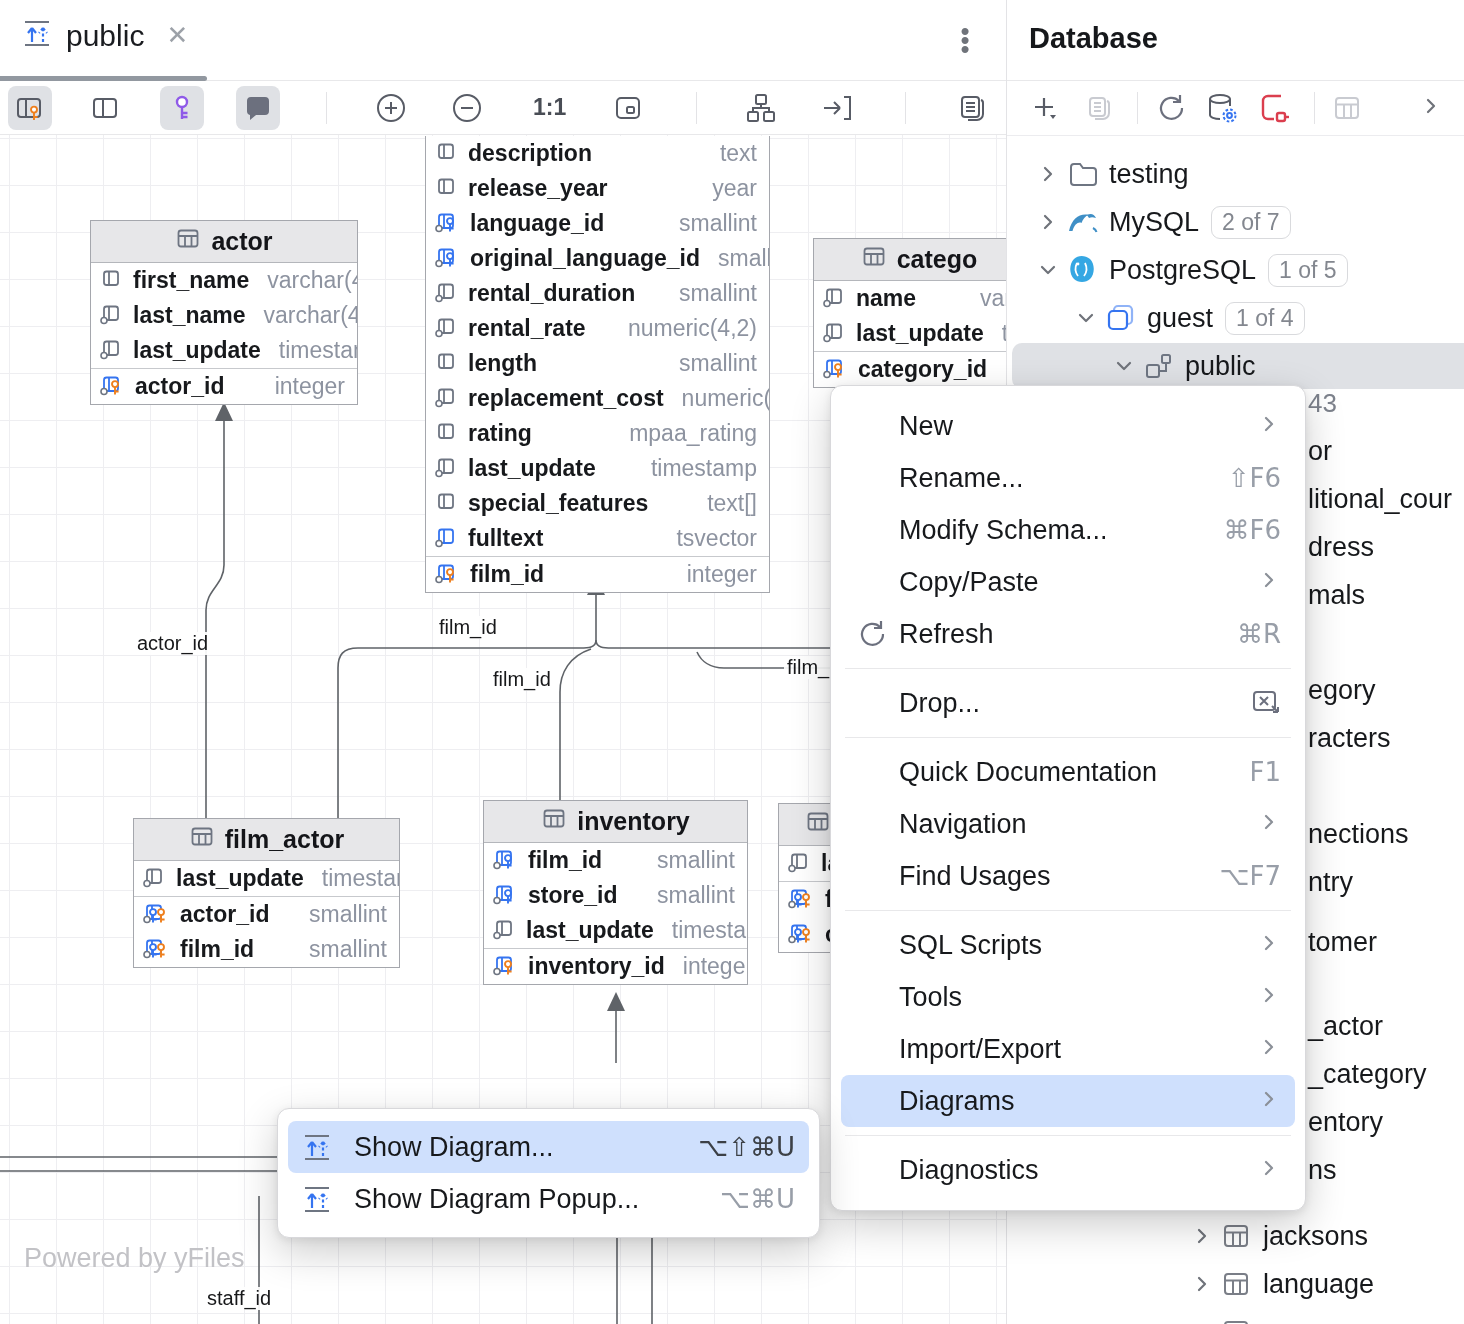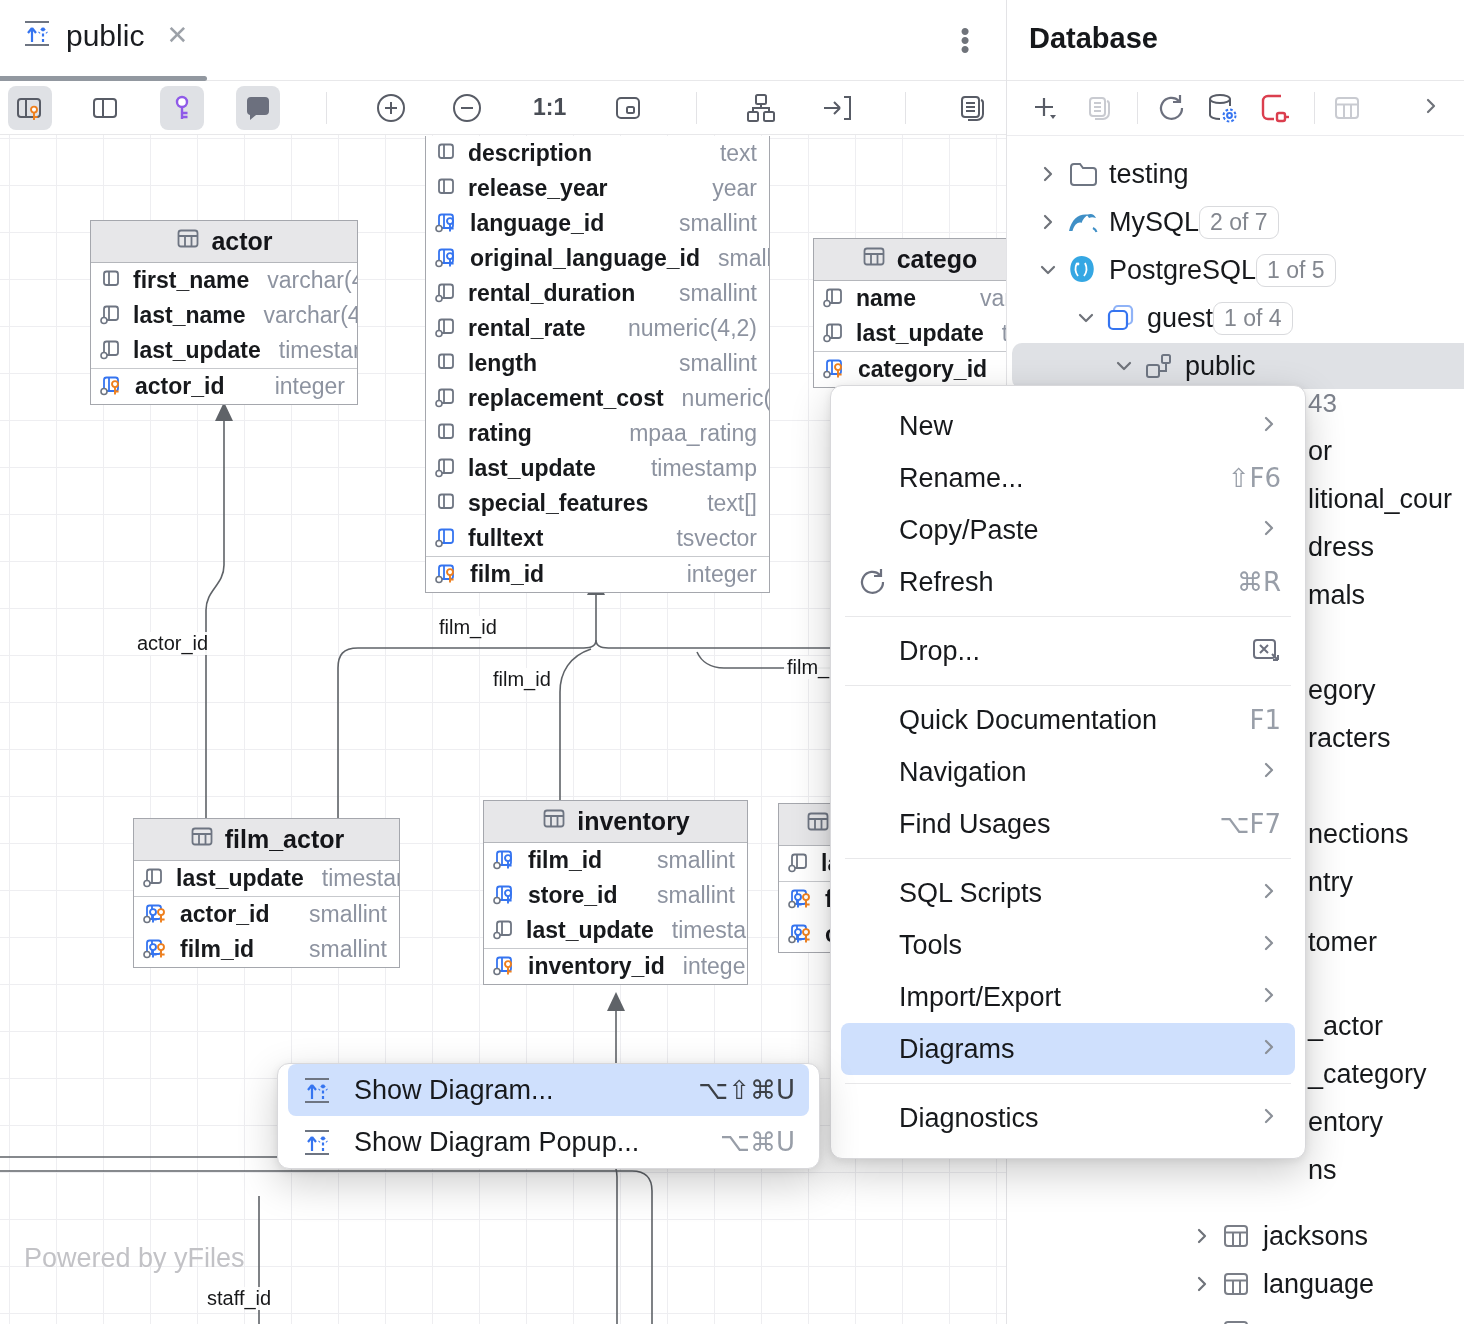--- a/index.html
+++ b/index.html
@@ -46,21 +46,21 @@
   .rp-toolbar{position:absolute;left:0;top:81px;width:100%;height:55px;border-bottom:1px solid #ececef;box-sizing:border-box;display:flex;align-items:center;padding-left:16px;}
   .rp-toolbar .tsep{margin:0 10px;}
   .rp-toolbar .tbtn{margin-right:8px;}
   .rp-chev{margin-left:auto;margin-right:22px;}
 
   .tree{position:absolute;left:0;top:150px;width:100%;}
   .trow{position:absolute;left:0;width:100%;height:48px;display:flex;align-items:center;}
   .trow .sel{position:absolute;left:5px;right:10px;top:1px;bottom:1px;background:#dfe1e5;border-radius:10px;z-index:0;}
   .trow .ic{display:flex;align-items:center;justify-content:center;width:34px;flex:0 0 auto;z-index:1;}
   .trow .lb{font-size:27px;color:#17191c;margin-left:10px;z-index:1;white-space:nowrap;}
-  .badge{margin-left:0;border:1.5px solid #d9dadd;border-radius:9px;color:#83878f;font-size:23px;padding:2px 10px;z-index:1;white-space:nowrap;}
+  .badge{margin-left:12px;border:1.5px solid #d9dadd;border-radius:9px;color:#83878f;font-size:23px;padding:2px 10px;z-index:1;white-space:nowrap;}
   .frag{position:absolute;left:301px;font-size:27px;color:#17191c;white-space:nowrap;z-index:1;}
   .frag.muted{color:#7d828c;font-size:26px;}
 
   
   .menu{position:absolute;background:#fff;border:1px solid #d8d8db;border-radius:12px;box-shadow:0 14px 40px rgba(0,0,0,.2),0 2px 8px rgba(0,0,0,.08);z-index:50;box-sizing:border-box;}
   .mitem{height:52px;display:flex;align-items:center;margin:0 10px;border-radius:8px;padding:0 14px;position:relative;}
   .mitem.hl{background:#cfe0fd;}
   .mitem .gutter{width:44px;flex:0 0 auto;display:flex;align-items:center;}
   .mitem .ml{font-size:27px;color:#17191c;white-space:nowrap;}
   .mitem .ms{margin-left:auto;font-size:26px;color:#989ea8;font-family:"DejaVu Sans","Liberation Sans",sans-serif;white-space:nowrap;}
@@ -810,20 +810,25 @@
             <path d="M9 6 L15 12 L9 18" stroke="#8b9098" stroke-width="2.2" stroke-linecap="round" stroke-linejoin="round"></path>
           </svg></span>
       </div>
       <div class="mitem">
         <span class="gutter"></span>
         <span class="ml">Rename...</span>
         <span class="ms">⇧F6</span>
       </div>
       <div class="mitem">
         <span class="gutter"></span>
+        <span class="ml">Modify Schema...</span>
+        <span class="ms">⌘F6</span>
+      </div>
+      <div class="mitem">
+        <span class="gutter"></span>
         <span class="ml">Copy/Paste</span>
         <span class="chev"><svg width="24" height="24" viewBox="0 0 24 24" fill="none" xmlns="http://www.w3.org/2000/svg">
             <path d="M9 6 L15 12 L9 18" stroke="#8b9098" stroke-width="2.2" stroke-linecap="round" stroke-linejoin="round"></path>
           </svg></span>
       </div>
       <div class="mitem">
         <span class="gutter">
           <svg width="32" height="32" viewBox="0 0 32 32" fill="none" xmlns="http://www.w3.org/2000/svg">
             <path d="M25 9 a10.5 10.5 0 1 0 3 7" stroke="#6c707e" stroke-width="2.2" fill="none"></path>
             <path d="M26 3 v7 h-7" stroke="#6c707e" stroke-width="2.2" fill="none"></path>
@@ -892,21 +897,21 @@
       <div class="msep"></div>
       <div class="mitem">
         <span class="gutter"></span>
         <span class="ml">Diagnostics</span>
         <span class="chev"><svg width="24" height="24" viewBox="0 0 24 24" fill="none" xmlns="http://www.w3.org/2000/svg">
             <path d="M9 6 L15 12 L9 18" stroke="#8b9098" stroke-width="2.2" stroke-linecap="round" stroke-linejoin="round"></path>
           </svg></span>
       </div>
     </div>
 
-  <div class="menu submenu" id="sub-menu" style="left:277px;top:1063px;width:543px;padding:0 0;">
+  <div class="menu submenu" id="sub-menu" style="left:277px;top:1108px;width:543px;padding:12px 0;">
       <div class="mitem hl">
         <span class="gutter">
           <svg width="30" height="31" viewBox="0 0 30 31" fill="none" xmlns="http://www.w3.org/2000/svg">
             <path d="M3 27 h24 M3 4 h24" stroke="#6e7582" stroke-width="2"></path>
             <path d="M10 24 V10 M10 10 l-4 5 M10 10 l4 5" stroke="#3574f0" stroke-width="2.2"></path>
             <path d="M21 24 V10 M21 10 l-4 5 M21 10 l4 5" stroke="#3574f0" stroke-width="2.2" stroke-dasharray="3 2.4"></path>
           </svg>
         </span>
         <span class="ml">Show Diagram...</span>
         <span class="ms dark">⌥⇧⌘U</span>

